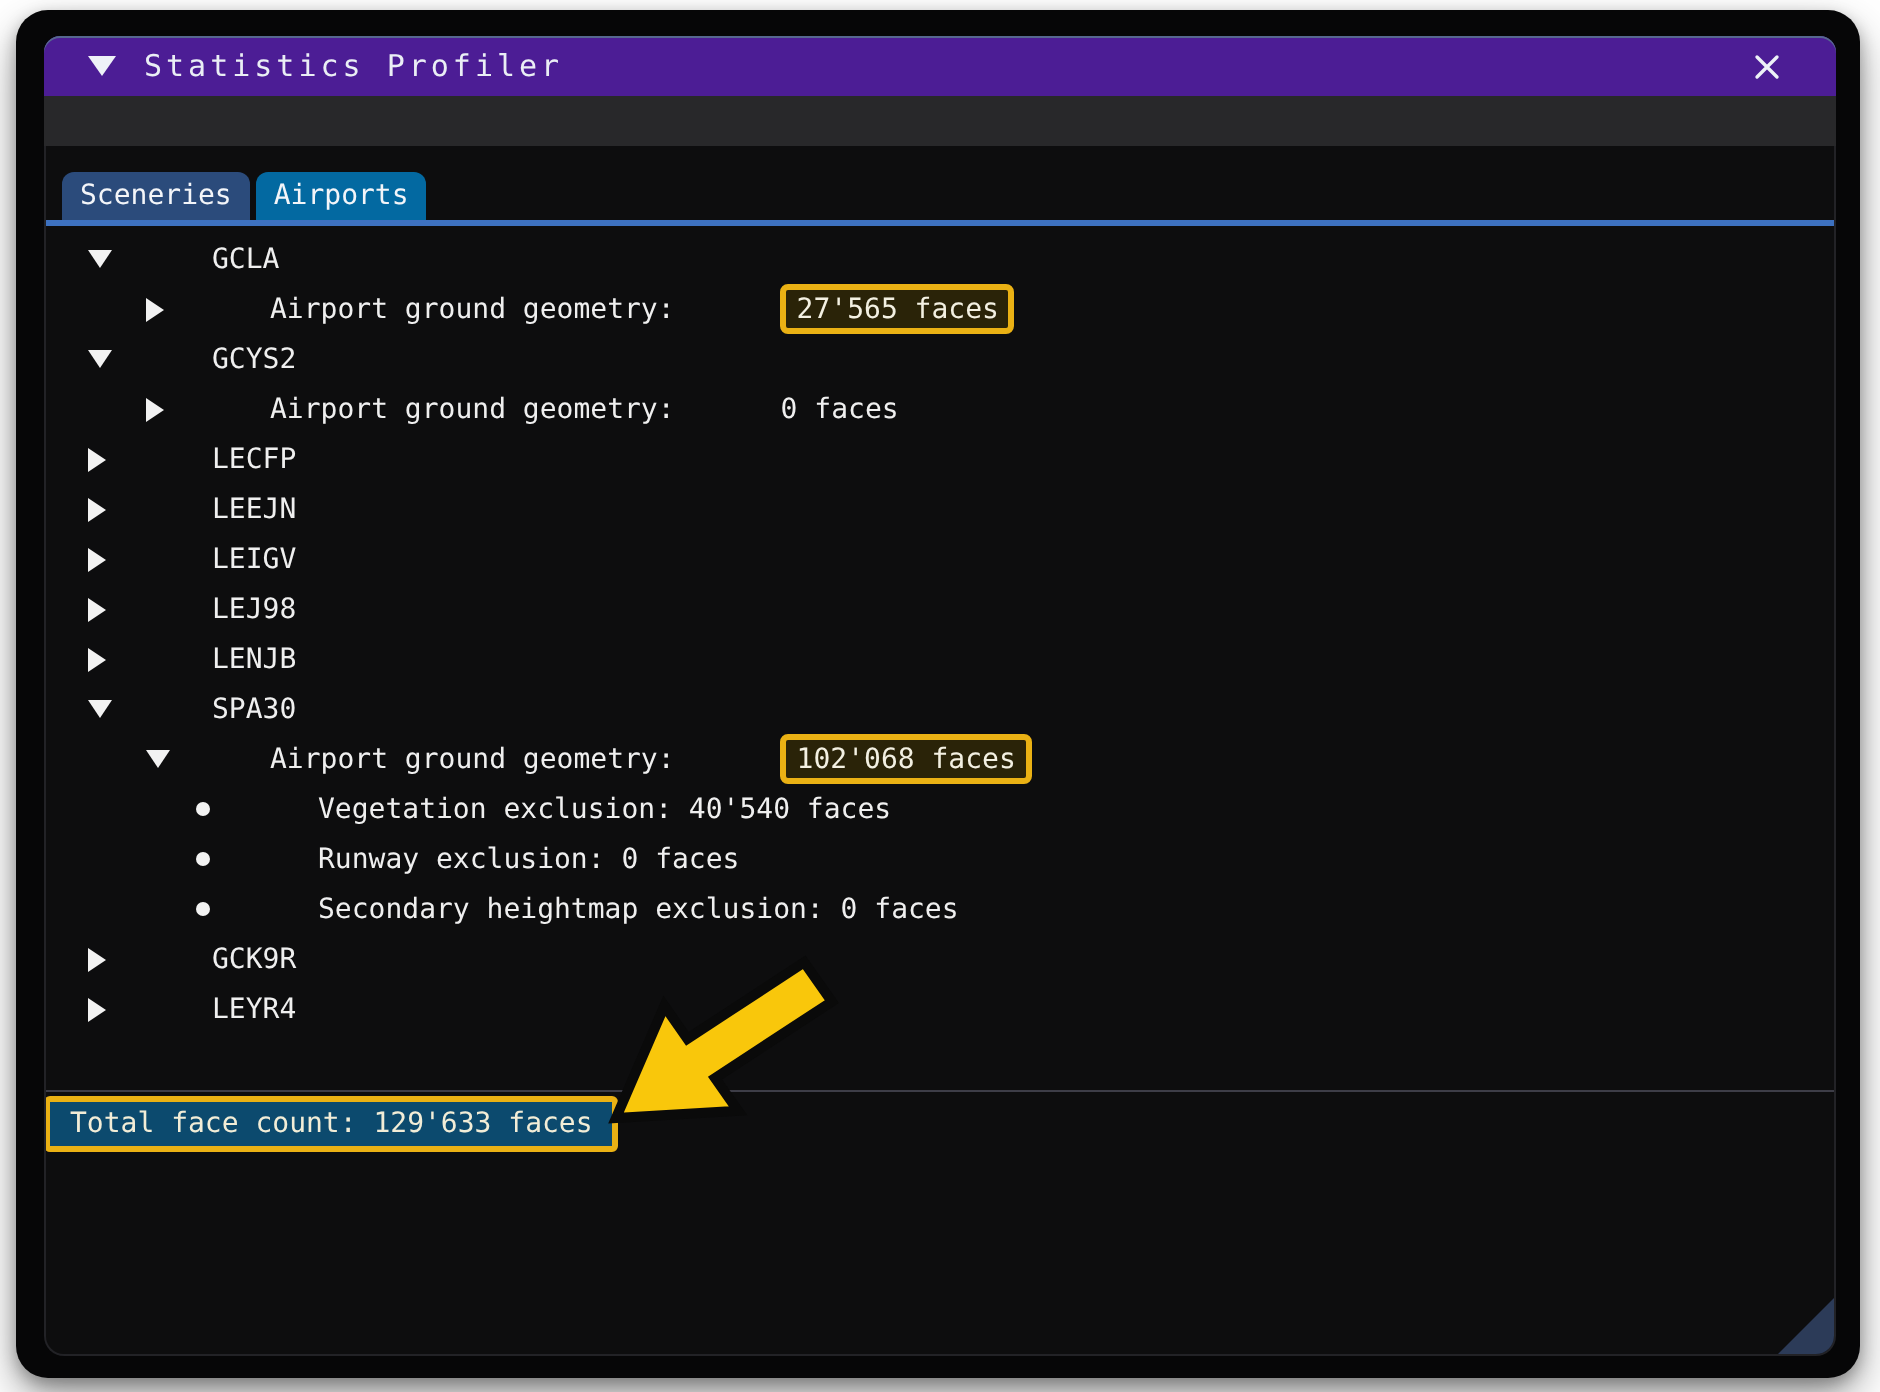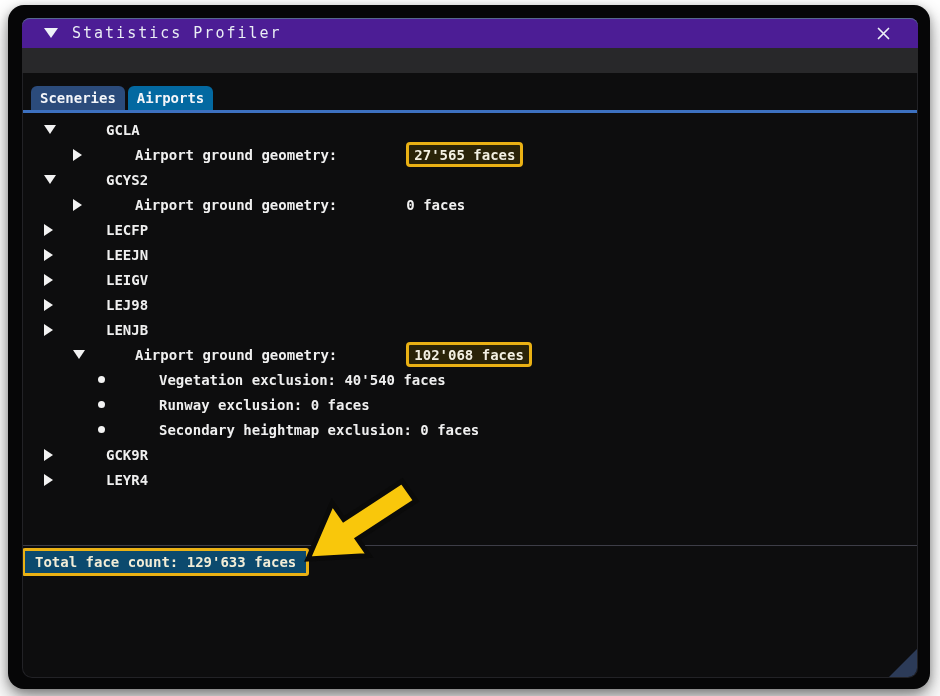--- a/index.html
+++ b/index.html
@@ -32,42 +32,42 @@
   .title-text {
     margin-left: 14px; color: #eaeef5; font-size: 15px; letter-spacing: 2px; white-space: nowrap;
   }
   .close-btn { margin-left: auto; margin-right: 14px; display:flex; align-items:center; cursor: default; }
 
   .substrip { height: 25px; background: #28282a; }
 
   .window-body {
     position: absolute; top: 55px; left: 0; right: 0; bottom: 0;
     background: #0d0d0e; border: 1px solid #222226; border-top: none;
-    border-radius: 0 0 10px 10px; overflow: hidden; font-weight: bold;
+    border-radius: 0 0 10px 10px; overflow: hidden;
   }
 
   .tabs { position: absolute; top: 13px; left: 8px; display: flex; gap: 3px; }
   .tab {
     height: 24px; padding: 0 9px; display: flex; align-items: center;
     font-size: 14px; color: #f3f5f9; background: #2b4b7b;
     border-radius: 6px 6px 0 0; white-space: nowrap;
   }
   .tab.selected { background: #0369a1; }
   .tab-underline { position: absolute; top: 37px; left: 0; right: 0; height: 3px; background: #3d71c0; }
 
   .tree { position: absolute; top: 40px; left: 0; right: 0; height: 432px; padding-top: 4px; }
   .row { display: flex; align-items: center; height: 25px; color: #efefef; font-size: 14px; white-space: nowrap; gap: 45px; }
   .row.lvl1 { padding-left: 21px; }
   .row.lvl2 { padding-left: 50px; }
   .row.lvl3 { padding-left: 74px; }
   .icon-cell { width: 17px; display: flex; align-items: center; flex: none; }
   .tri-right { width:0; height:0; border-top:6px solid transparent; border-bottom:6px solid transparent; border-left:9px solid #f2f2f2; }
   .tri-down  { width:0; height:0; border-left:6px solid transparent; border-right:6px solid transparent; border-top:9px solid #f2f2f2; }
   .bullet { width:7px; height:7px; border-radius:50%; background:#f2f2f2; margin-left:1px; }
-  .val { margin-left: 24px; }
+  .val { margin-left: 8px; }
   .val.boxed {
     display: inline-flex; align-items: center; height: 25px;
     border: 3px solid #eab114; background: #2a2308; border-radius: 4px;
     padding: 0 5px; color: #f3f0e2;
   }
 
   .total-sep { position: absolute; top: 472px; left: 0; right: 0; height: 1px; background: #3d3d47; }
   .total-box {
     position: absolute; top: 475px; left: -1px;
     display: inline-flex; align-items: center; height: 28px;
@@ -157,20 +157,26 @@
                 <span class="tri-right"></span>
               </span>
               <span class="lab">LEJ98</span>
             </div>
             <div class="row lvl1">
               <span class="icon-cell">
                 <span class="tri-right"></span>
               </span>
               <span class="lab">LENJB</span>
             </div>
+            <div class="row lvl1">
+              <span class="icon-cell">
+                <span class="tri-down"></span>
+              </span>
+              <span class="lab">SPA30</span>
+            </div>
             <div class="row lvl2">
               <span class="icon-cell">
                 <span class="tri-down"></span>
               </span>
               <span class="lab">Airport ground geometry:</span>
               <span class="val boxed">102'068 faces</span>
             </div>
             <div class="row lvl3">
               <span class="icon-cell">
                 <span class="bullet"></span>

